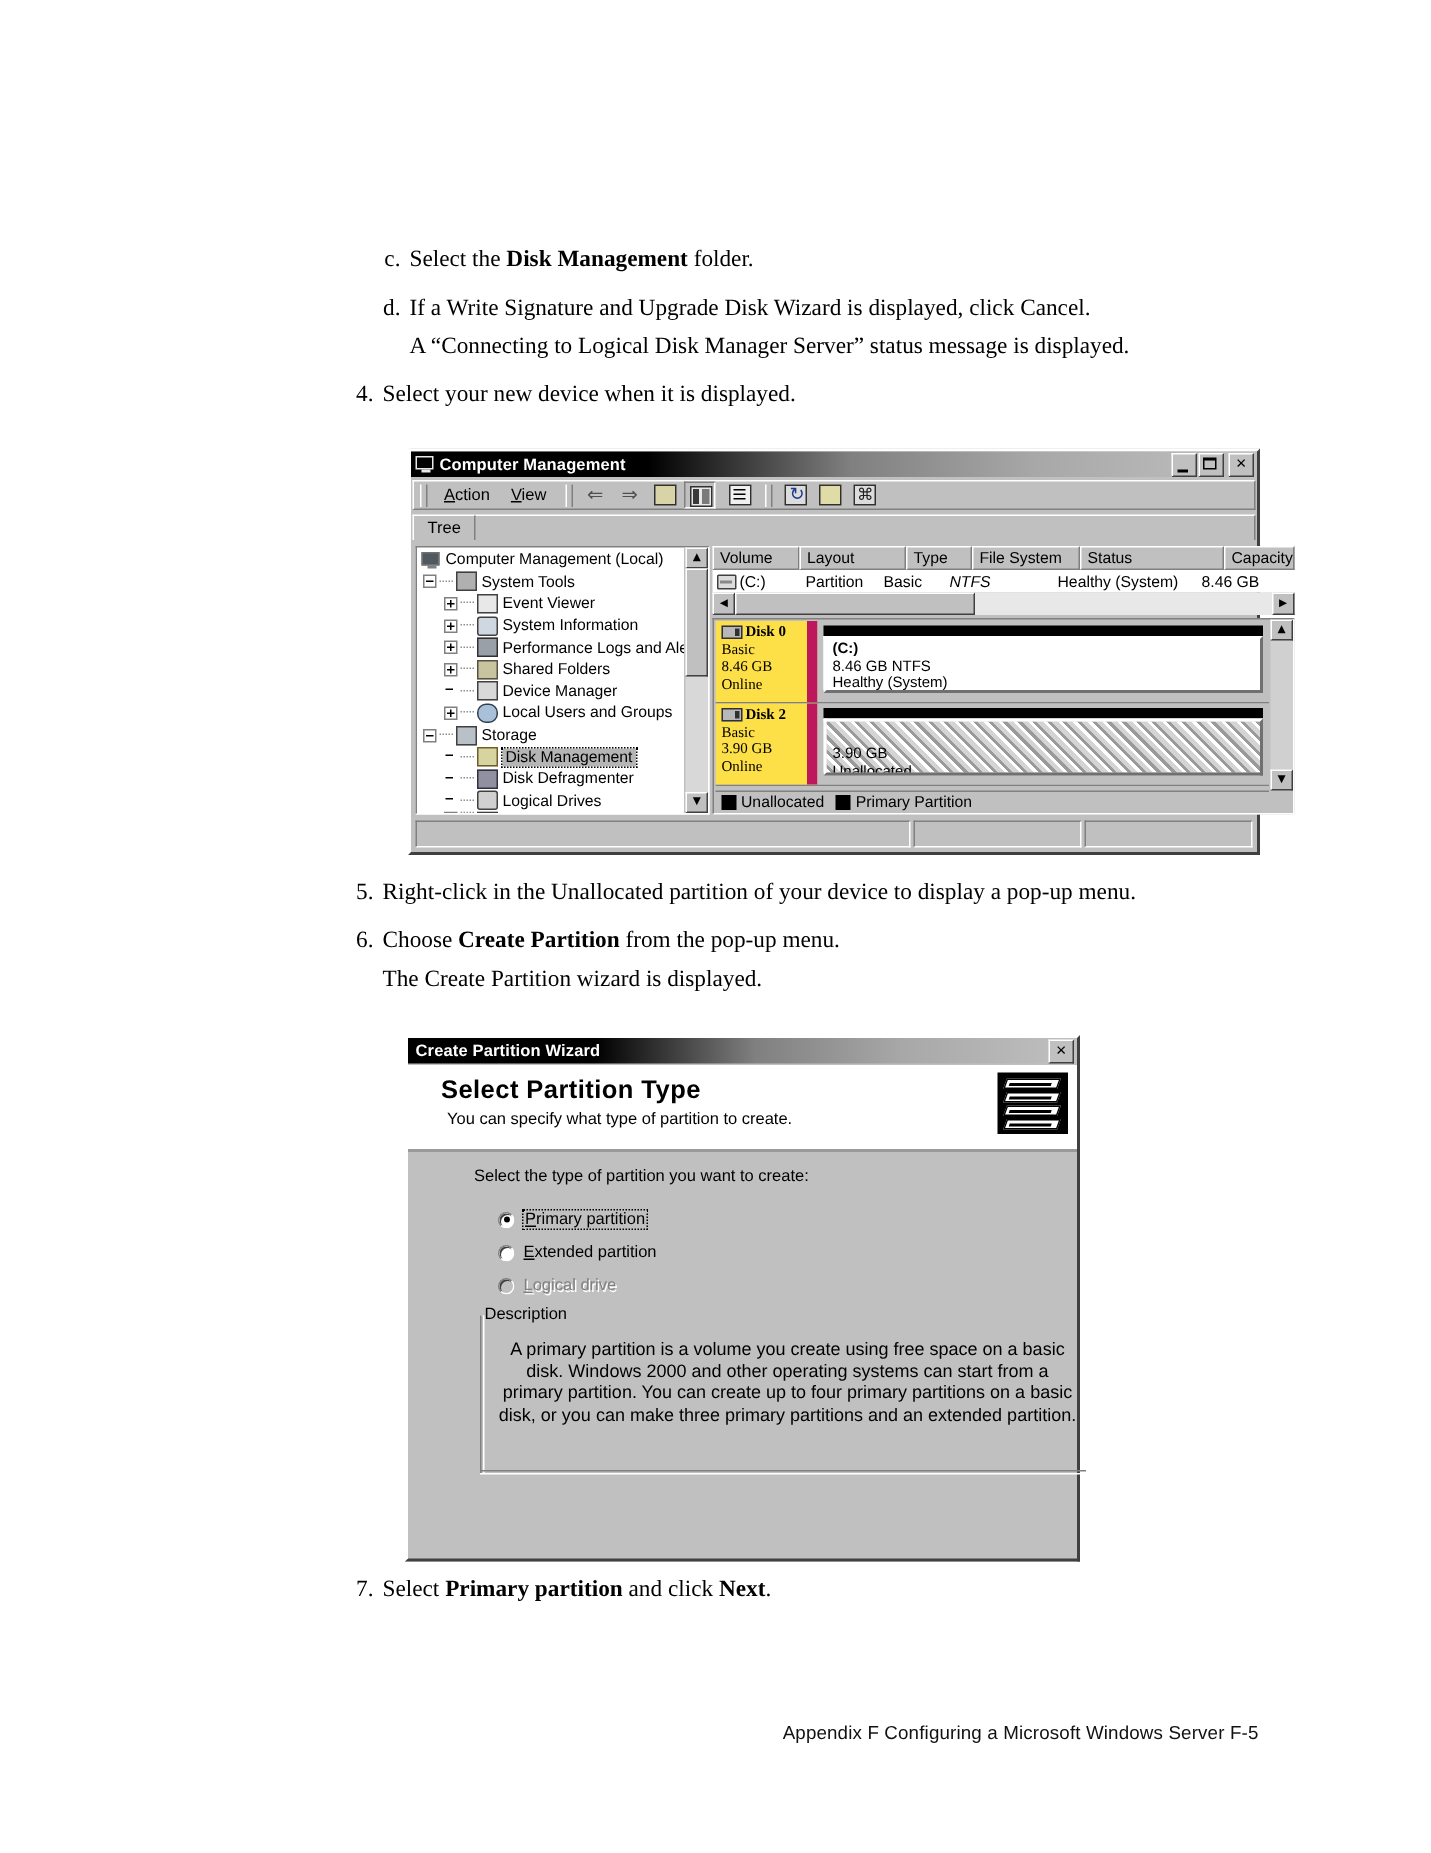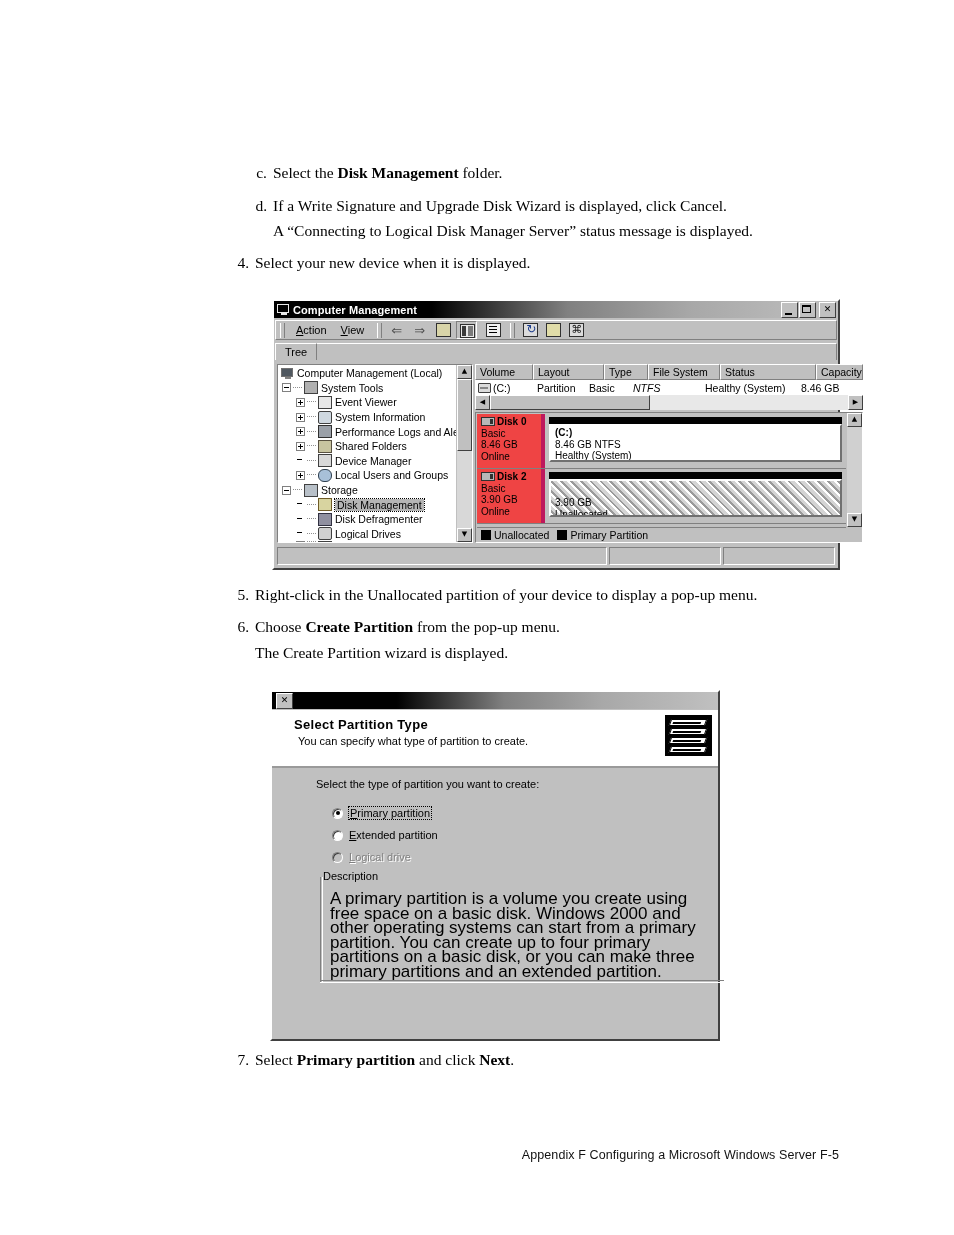--- a/index.html
+++ b/index.html
@@ -491,25 +491,25 @@
   }
   .disk-row {
     display: flex;
     height: 55px;
     border-bottom: 1px solid #808080;
     box-sizing: border-box;
   }
   .disk-info {
     width: 68px;
     flex: 0 0 68px;
-    background: #ef4444;
-    border-right: 4px solid #be185d;
+    background: #fde047;
+    border-right: 7px solid #be185d;
     box-sizing: border-box;
     padding: 2px 0 0 4px;
-    font-family: Liberation Sans, sans-serif;
+    font-family: Liberation Serif, serif;
     font-size: 10px;
     line-height: 11.5px;
   }
   .disk-info .dname {
     font-weight: bold;
     display: flex;
     align-items: center;
   }
   .disk-ico {
     width: 14px; height: 9px;
@@ -629,21 +629,21 @@
     box-sizing: border-box;
     display: flex;
     position: relative;
   }
   .wiz-header-text {
     flex: 1 1 auto;
     padding: 7px 0 0 22px;
     font-family: "Liberation Sans", sans-serif;
   }
   .wiz-title {
-    font-size: 13px;
+    font-size: 17px;
     font-weight: bold;
     letter-spacing: 0.3px;
   }
   .wiz-sub {
     font-size: 11px;
     margin-top: 3px;
     margin-left: 4px;
   }
   .wiz-art {
     width: 47px; height: 41px;
@@ -745,22 +745,23 @@
     left: 0; right: 0; bottom: 0;
     height: 1px;
     border-top: 1px solid #808080;
     box-shadow: 0 1px 0 #ffffff;
   }
   .group .gtext {
     position: absolute;
     left: 10px; top: 22px;
     right: 4px;
     font-family: "Liberation Sans", sans-serif;
-    font-size: 17px;
+    font-size: 12px;
     line-height: 14.5px;
+    text-align: center;
   }
 
   .wiz-footer {
     position: absolute;
     left: 2px; right: 2px; bottom: 2px;
     height: 44px;
     background: #c0c0c0;
     border-top: 1px solid #808080;
     box-shadow: inset 0 1px 0 #ffffff;
     display: flex;
@@ -1106,20 +1107,21 @@
   <div class="statusbar">
     <div class="sb-pane a"></div>
     <div class="sb-pane b"></div>
     <div class="sb-pane c"></div>
   </div>
 </div>
 
 <div class="win" id="wizard">
 
   <div class="titlebar">
+    <span class="tb-text" style="padding-left:3px;">Create Partition Wizard</span>
     <span class="tb-btns">
       <span class="tb-btn close">✕</span>
     </span>
   </div>
 
   <div class="wiz-header">
     <div class="wiz-header-text">
       <div class="wiz-title">Select Partition Type</div>
       <div class="wiz-sub">You can specify what type of partition to create.</div>
     </div>

